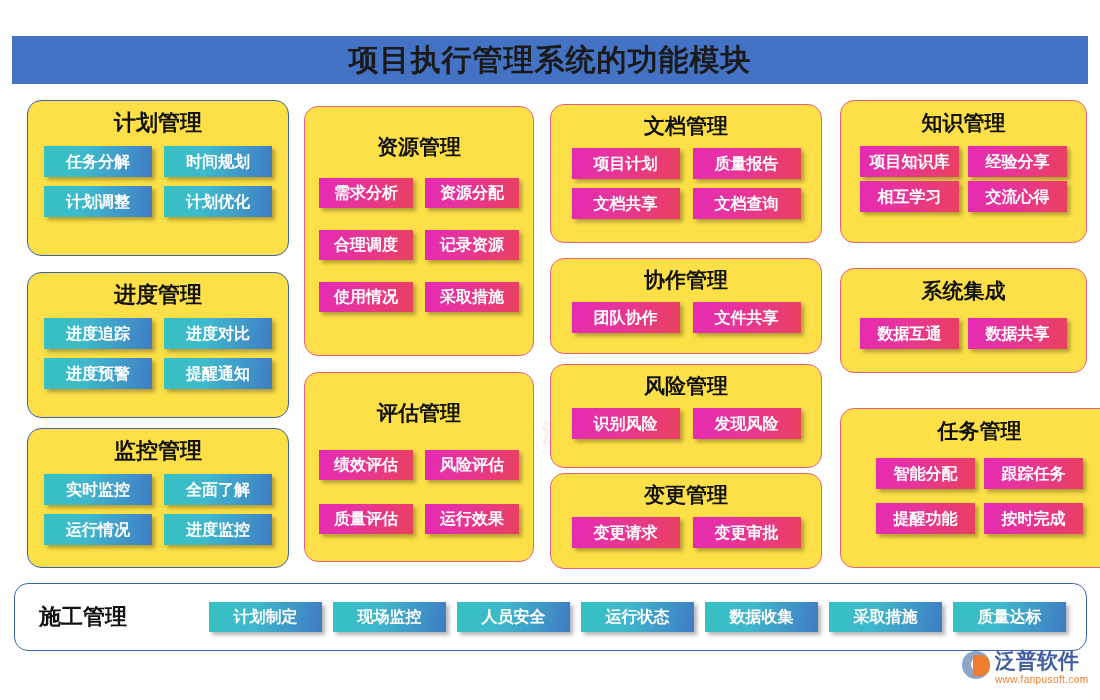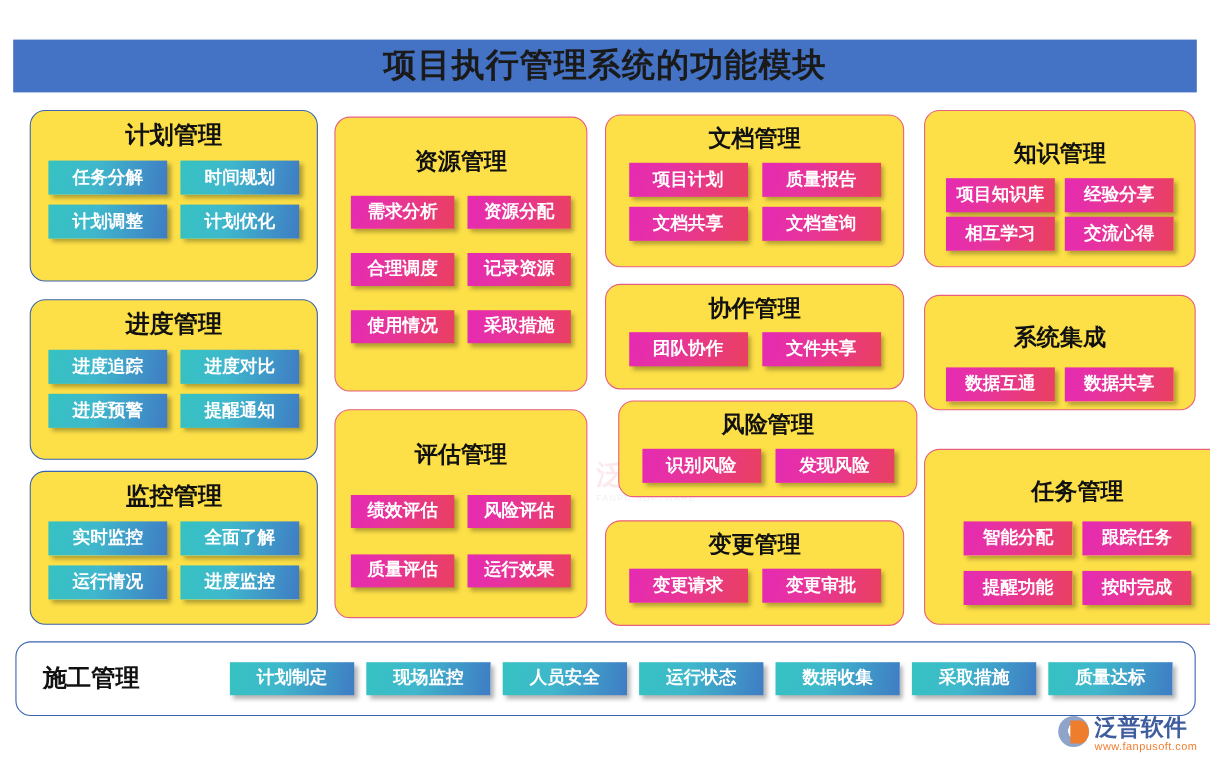--- a/index.html
+++ b/index.html
@@ -108,31 +108,31 @@
   #card-resource  { left: 304px; top: 106px; width: 230px; height: 250px; }
   #card-eval      { left: 304px; top: 372px; width: 230px; height: 190px; }
   .col2 .card-title { font-size: 21px; margin-top: 30px; }
   #card-resource .tag-grid { margin-top: 20px; gap: 22px 12px; padding: 0 10px; }
   #card-eval .tag-grid { margin-top: 26px; gap: 24px 12px; padding: 0 10px; }
   .col2 .tag { width: 94px; height: 30px; font-size: 16px; }
 
   
   #card-doc     { left: 550px; top: 104px; width: 272px; height: 139px; }
   #card-collab  { left: 550px; top: 258px; width: 272px; height: 96px; }
-  #card-risk    { left: 550px; top: 364px; width: 272px; height: 88px; margin-left: 12px; }
+  #card-risk    { left: 550px; top: 364px; width: 272px; height: 104px; }
   #card-change  { left: 550px; top: 473px; width: 272px; height: 96px; }
   .col3 .card-title { font-size: 21px; margin-top: 11px; }
   .col3 .tag-grid { margin-top: 11px; gap: 9px 13px; padding: 0 10px; }
   .col3 .tag { width: 108px; height: 31px; font-size: 16px; }
 
   
   #card-knowledge { left: 840px; top: 100px; width: 247px; height: 143px; }
   #card-sysint    { left: 840px; top: 268px; width: 247px; height: 105px; }
   #card-task      { left: 840px; top: 408px; width: 279px; height: 160px; }
-  .col-right .card-title { font-size: 21px; margin-top: 28px; }
+  .col-right .card-title { font-size: 21px; margin-top: 12px; }
   .col-right .tag-grid { margin-top: 12px; gap: 4px 9px; padding: 0 9px; }
   .col-right .tag { height: 31px; font-size: 16px; padding: 0 6px; min-width: 99px; }
   #card-sysint .tag-grid { margin-top: 16px; }
   #card-task .tag-grid { margin-top: 16px; gap: 14px 9px; }
 
   
   #card-construction {
     left: 14px; top: 583px; width: 1073px; height: 68px;
     border: 1.6px solid #3a64b0; border-radius: 14px;
     background:#fff; position:absolute; z-index:2;

